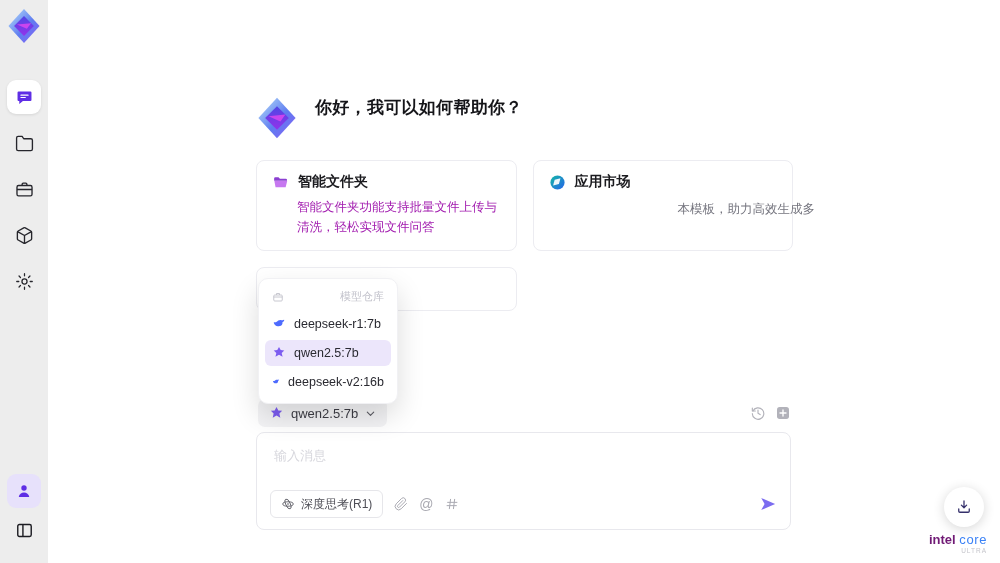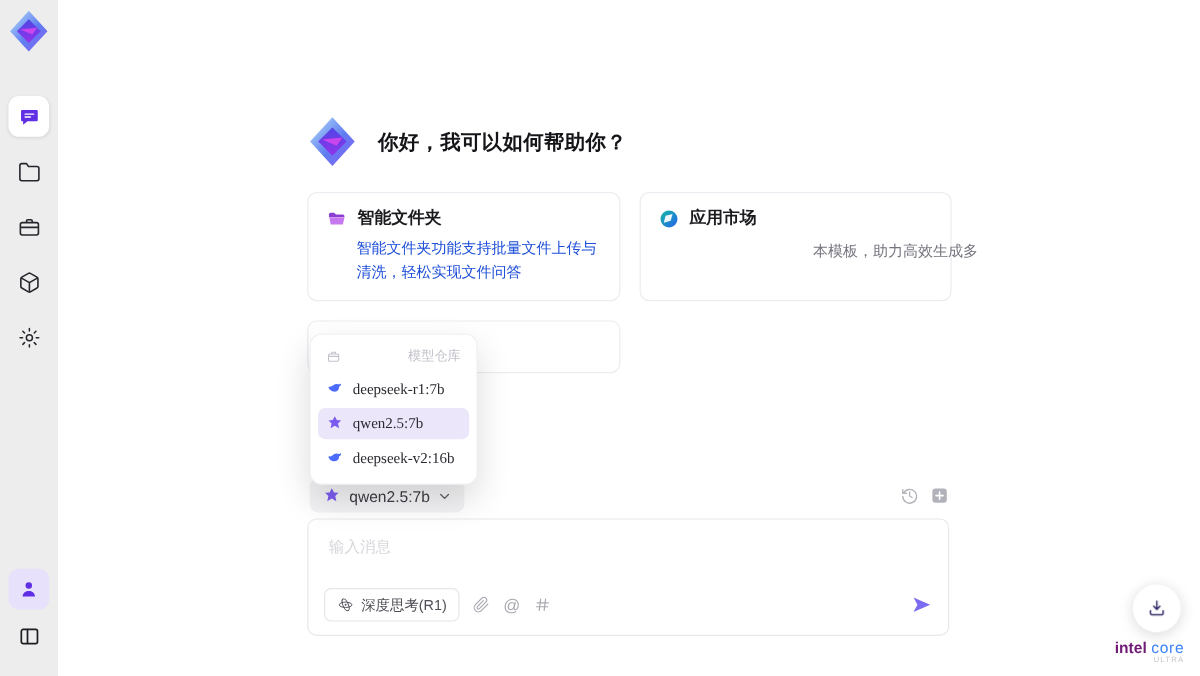--- a/index.html
+++ b/index.html
@@ -13,36 +13,36 @@
     background:#ededed; display:flex; flex-direction:column; align-items:center; z-index:10; }
   .logo-wrap { margin-top:6px; width:36px; height:40px; display:flex; align-items:center; justify-content:center; }
   .nav { display:flex; flex-direction:column; gap:12px; margin-top:34px; }
   .tile { width:34px; height:34px; border-radius:9px; display:flex; align-items:center; justify-content:center; cursor:pointer; }
   .tile.active { background:#fff; box-shadow:0 1px 3px rgba(0,0,0,.10); }
   .tile.user { background:#e7e1fb; }
   .side-bottom { margin-top:auto; margin-bottom:16px; display:flex; flex-direction:column; gap:5px; align-items:center; }
   
   .main { position:relative; margin-left:48px; height:563px; background:#fff; }
   .content { position:absolute; left:208px; top:0; width:537px; height:563px; }
-  .hero { position:absolute; top:96px; left:0; display:flex; align-items:center; gap:17px; }
+  .hero { position:absolute; top:96px; left:0; display:flex; gap:17px; }
   .hero-title { font-size:17px; font-weight:bold; color:#151519; letter-spacing:.3px; }
   .cards { position:absolute; top:160px; left:0; width:537px; display:grid;
     grid-template-columns:1fr 1fr; gap:16px; }
   .card { background:#fff; border:1px solid #ececf1; border-radius:8px; padding:12px 15px; position:relative; cursor:pointer; }
   .card-head { display:flex; align-items:center; gap:9px; }
   .card-title { font-size:14px; font-weight:bold; color:#1b1b1f; }
-  .card-desc { margin:6px 0 0 25px; font-size:12.5px; color:#1d4ed8; line-height:1.62; }
+  .card-desc { margin:6px 0 0 25px; font-size:12.5px; color:#a21caf; line-height:1.62; }
   .card-desc-frag { position:absolute; left:144px; top:40px; font-size:12.5px; color:#74747e; white-space:nowrap; }
   
   .dropdown { position:absolute; left:2px; top:278px; width:140px; background:#fff;
     border:1px solid #f1f1f4; border-radius:10px; box-shadow:0 12px 28px rgba(0,0,0,.14);
     padding:7px 6px 8px; z-index:6; }
   .dd-header { display:flex; align-items:center; gap:17px; padding:3px 7px 4px; font-size:11px; color:#c2c2cb;justify-content:space-between; }
   .dd-item { display:flex; align-items:center; gap:8px; height:26px; padding:0 7px; margin-top:3px;
-    border-radius:6px; font-size:12.5px; color:#2a2a31; cursor:pointer; white-space:nowrap;font-family:Liberation Serif, serif; }
+    border-radius:6px; font-size:12.5px; color:#2a2a31; cursor:pointer; white-space:nowrap; }
   .dd-item.selected { background:#ece6fb; }
   
   .model-row { position:absolute; top:399px; left:0; width:537px; display:flex; align-items:center; }
   .model-btn { display:flex; align-items:center; gap:7px; height:28px; padding:0 11px; margin-left:2px;
     background:#f3f3f5; border-radius:7px; font-size:13px; color:#3d3d45; cursor:pointer; }
   .row-icons { margin-left:auto; display:flex; align-items:center; gap:9px; margin-right:2px; }
   .ghost { display:flex; align-items:center; justify-content:center; cursor:pointer; color:#b2b2ba; }
   
   .composer { position:absolute; top:432px; left:0; width:535px; height:98px;
     border:1px solid #e8e8ed; border-radius:8px; background:#fff; }

